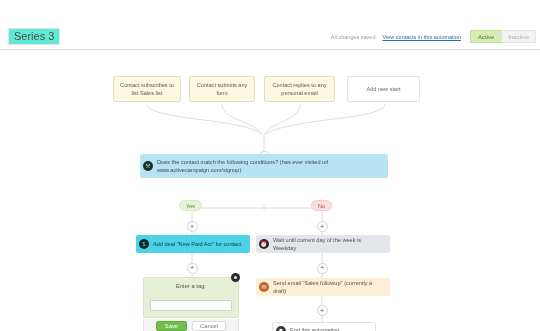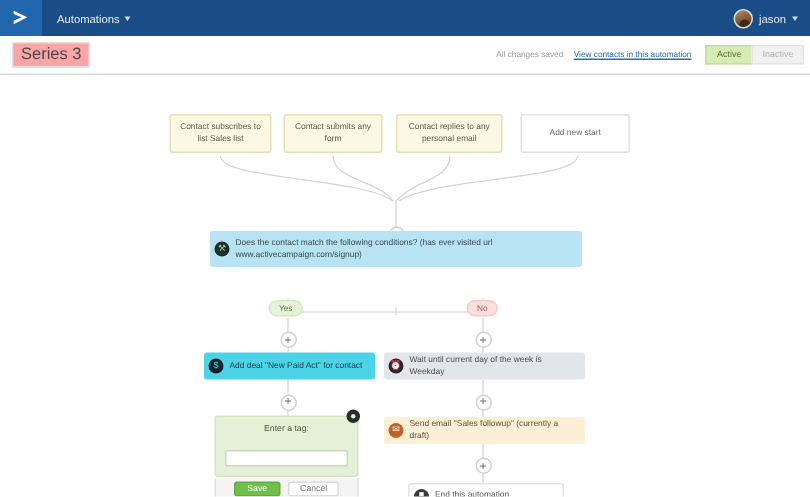--- a/index.html
+++ b/index.html
@@ -45,21 +45,21 @@
   .user-name { color: #e8eef5; font-size: 7.5px; }
 
   
   .subheader {
     position: absolute; left: 0; top: 24px; width: 540px; height: 26px;
     background: #ffffff; border-bottom: 1px solid #dcdcdc;
     display: flex; align-items: center;
   }
   .series-title {
     margin-left: 8px; font-size: 11px; color: #4a4a4a;
-    border: 1px solid #e2e2e2; padding: 1px 5px 2px 5px; background: #fca5a5;
+    border: 1px solid #e2e2e2; padding: 1px 5px 2px 5px; background: #5eead4;
   }
   .sub-right {
     margin-left: auto; display: flex; align-items: center; height: 100%;
   }
   .saved-text { font-size: 5.5px; color: #9b9b9b; margin-right: 7px; }
   .view-link {
     font-size: 5.5px; color: #2b6cb8; text-decoration: underline;
     margin-right: 9px; cursor: pointer;
   }
   .toggle { display: flex; height: 13px; margin-right: 4px; }
@@ -164,36 +164,20 @@
   }
   .handle-dot i {
     width: 3px; height: 3px; border-radius: 50%; background: #e8e8e8; display: block;
   }
 </style>
 </head>
 <body>
 
 <div id="app">
 
-  <div class="topnav">
-    <div class="logo-box">
-      <svg width="14" height="14" viewBox="0 0 20 20">
-        <path d="M3 3 L16 9.2 L3 16 L3 12.6 L10.6 9.2 L3 6.3 Z" fill="#ffffff"></path>
-      </svg>
-    </div>
-    <div class="nav-item">
-      <span>Automations</span>
-      <span class="caret"></span>
-    </div>
-    <div class="nav-right">
-      <div class="avatar"></div>
-      <span class="user-name">jason</span>
-      <span class="caret"></span>
-    </div>
-  </div>
 
   <div class="subheader">
     <div class="series-title">Series 3</div>
     <div class="sub-right">
       <span class="saved-text">All changes saved</span>
       <span class="view-link">View contacts in this automation</span>
       <div class="toggle">
         <div class="toggle-on">Active</div>
         <div class="toggle-off">Inactive</div>
       </div>

